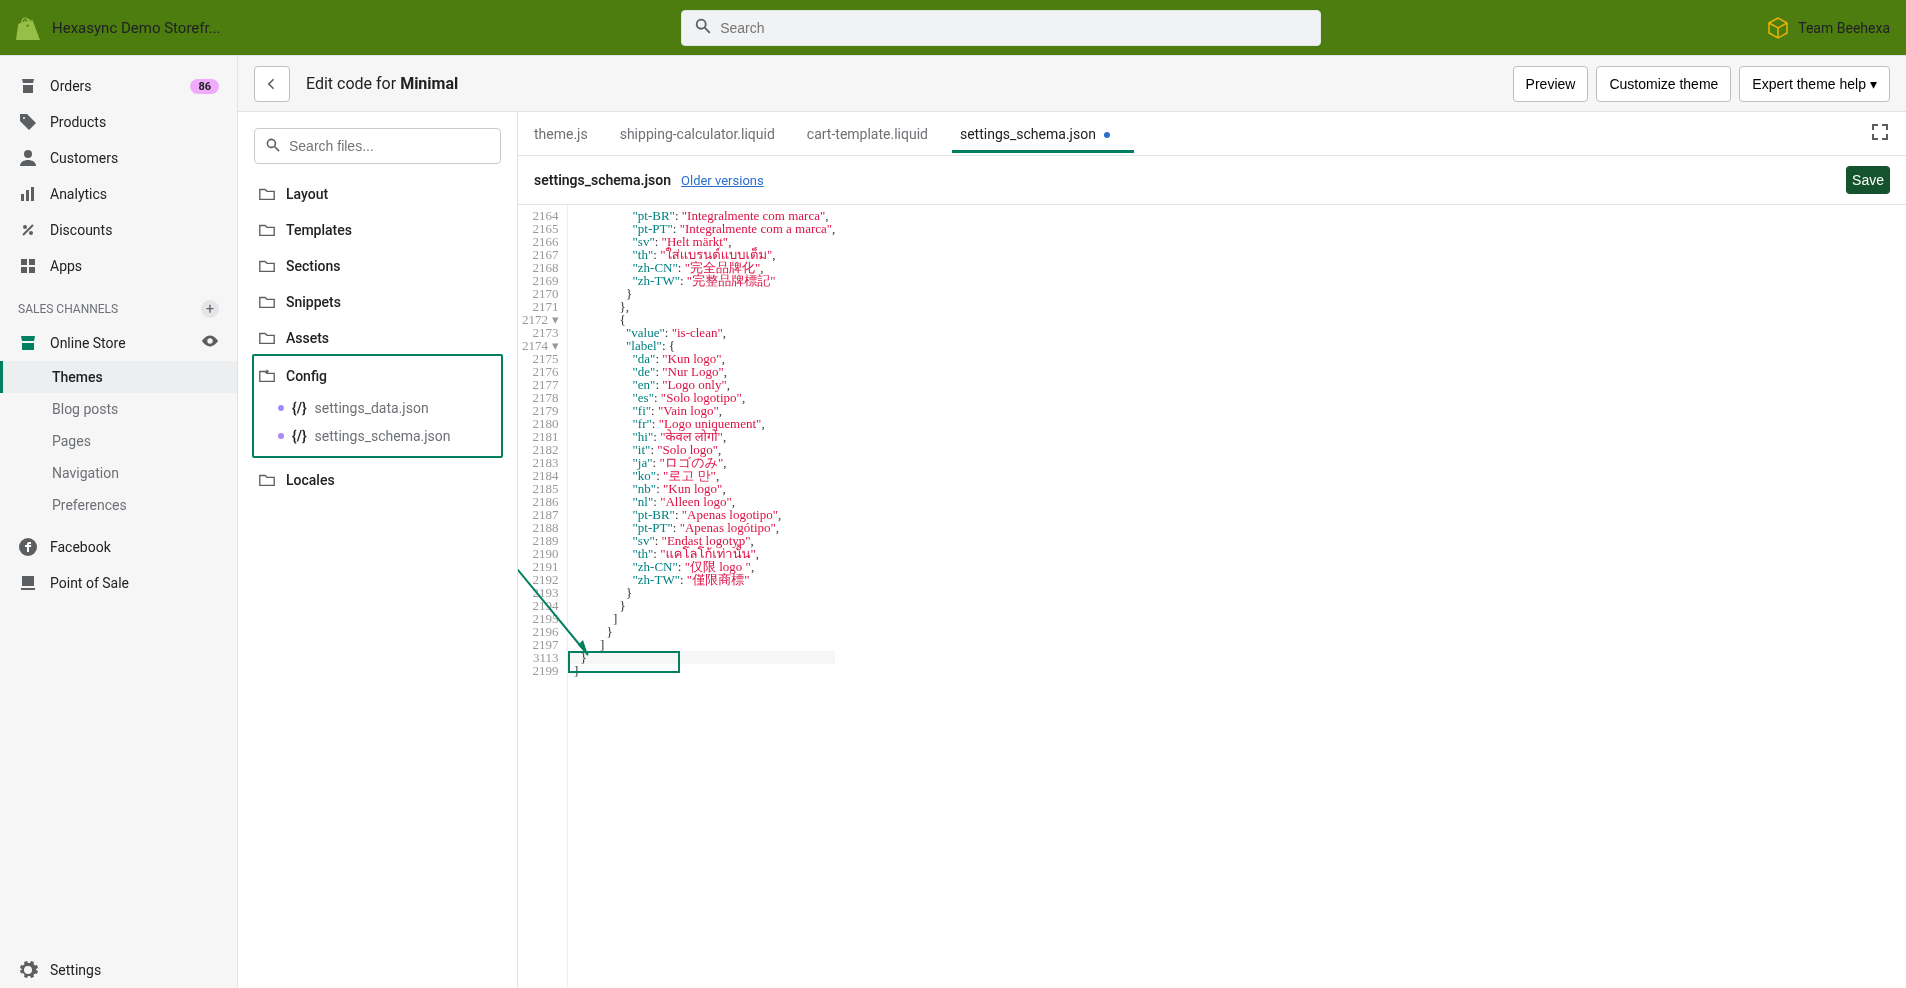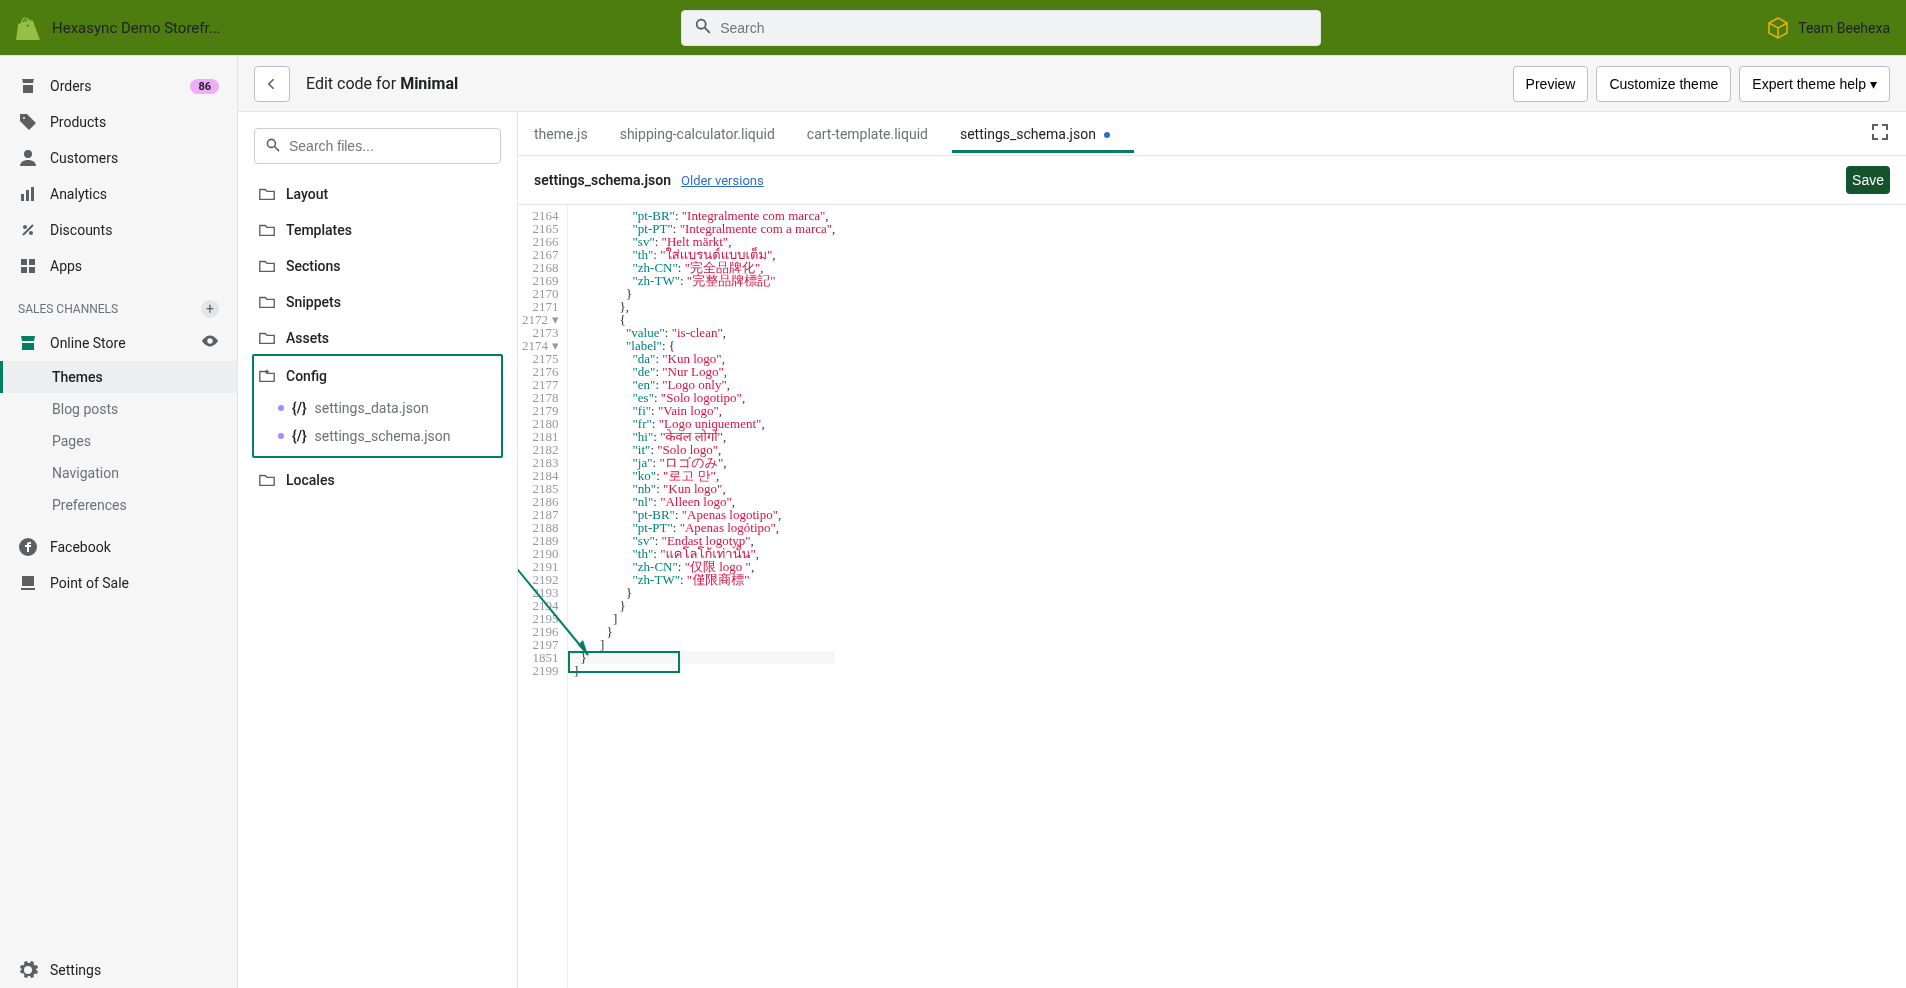--- a/index.html
+++ b/index.html
@@ -345,21 +345,21 @@
               <div>2188</div>
               <div>2189</div>
               <div>2190</div>
               <div>2191</div>
               <div>2192</div>
               <div>2193</div>
               <div>2194</div>
               <div>2195</div>
               <div>2196</div>
               <div>2197</div>
-              <div>1851</div>
+              <div>3113</div>
               <div>2199</div>
             </div>
           <div class="code" id="code"><div>                    <span class="k">"pt-BR"</span><span class="p">: </span><span class="s">"Integralmente com marca"</span><span class="p">,</span></div><div>                    <span class="k">"pt-PT"</span><span class="p">: </span><span class="s">"Integralmente com a marca"</span><span class="p">,</span></div><div>                    <span class="k">"sv"</span><span class="p">: </span><span class="s">"Helt märkt"</span><span class="p">,</span></div><div>                    <span class="k">"th"</span><span class="p">: </span><span class="s">"ใส่แบรนด์แบบเต็ม"</span><span class="p">,</span></div><div>                    <span class="k">"zh-CN"</span><span class="p">: </span><span class="s">"完全品牌化"</span><span class="p">,</span></div><div>                    <span class="k">"zh-TW"</span><span class="p">: </span><span class="s">"完整品牌標記"</span></div><div>                  <span class="p">}</span></div><div>                <span class="p">},</span></div><div>                <span class="p">{</span></div><div>                  <span class="k">"value"</span><span class="p">: </span><span class="s">"is-clean"</span><span class="p">,</span></div><div>                  <span class="k">"label"</span><span class="p">: {</span></div><div>                    <span class="k">"da"</span><span class="p">: </span><span class="s">"Kun logo"</span><span class="p">,</span></div><div>                    <span class="k">"de"</span><span class="p">: </span><span class="s">"Nur Logo"</span><span class="p">,</span></div><div>                    <span class="k">"en"</span><span class="p">: </span><span class="s">"Logo only"</span><span class="p">,</span></div><div>                    <span class="k">"es"</span><span class="p">: </span><span class="s">"Solo logotipo"</span><span class="p">,</span></div><div>                    <span class="k">"fi"</span><span class="p">: </span><span class="s">"Vain logo"</span><span class="p">,</span></div><div>                    <span class="k">"fr"</span><span class="p">: </span><span class="s">"Logo uniquement"</span><span class="p">,</span></div><div>                    <span class="k">"hi"</span><span class="p">: </span><span class="s">"केवल लोगो"</span><span class="p">,</span></div><div>                    <span class="k">"it"</span><span class="p">: </span><span class="s">"Solo logo"</span><span class="p">,</span></div><div>                    <span class="k">"ja"</span><span class="p">: </span><span class="s">"ロゴのみ"</span><span class="p">,</span></div><div>                    <span class="k">"ko"</span><span class="p">: </span><span class="s">"로고 만"</span><span class="p">,</span></div><div>                    <span class="k">"nb"</span><span class="p">: </span><span class="s">"Kun logo"</span><span class="p">,</span></div><div>                    <span class="k">"nl"</span><span class="p">: </span><span class="s">"Alleen logo"</span><span class="p">,</span></div><div>                    <span class="k">"pt-BR"</span><span class="p">: </span><span class="s">"Apenas logotipo"</span><span class="p">,</span></div><div>                    <span class="k">"pt-PT"</span><span class="p">: </span><span class="s">"Apenas logótipo"</span><span class="p">,</span></div><div>                    <span class="k">"sv"</span><span class="p">: </span><span class="s">"Endast logotyp"</span><span class="p">,</span></div><div>                    <span class="k">"th"</span><span class="p">: </span><span class="s">"แคโลโก้เท่านั้น"</span><span class="p">,</span></div><div>                    <span class="k">"zh-CN"</span><span class="p">: </span><span class="s">"仅限 logo "</span><span class="p">,</span></div><div>                    <span class="k">"zh-TW"</span><span class="p">: </span><span class="s">"僅限商標"</span></div><div>                  <span class="p">}</span></div><div>                <span class="p">}</span></div><div>              <span class="p">]</span></div><div>            <span class="p">}</span></div><div>          <span class="p">]</span></div><div class="hl-line">    <span class="p">}</span></div><div>  <span class="p">]</span></div></div>
           <div class="annot-box1" style="left:50px;top:446px;width:112px;height:22px;"></div>
           <svg class="annot-arrow" style="left:-90px;top:270px;width:250px;height:200px;">
               <line x1="20" y1="10" x2="160" y2="180" stroke="#008060" stroke-width="2"></line>
               <polygon points="160,180 150,170 155,165" fill="#008060"></polygon>
             </svg>
         </div>
       </div>

